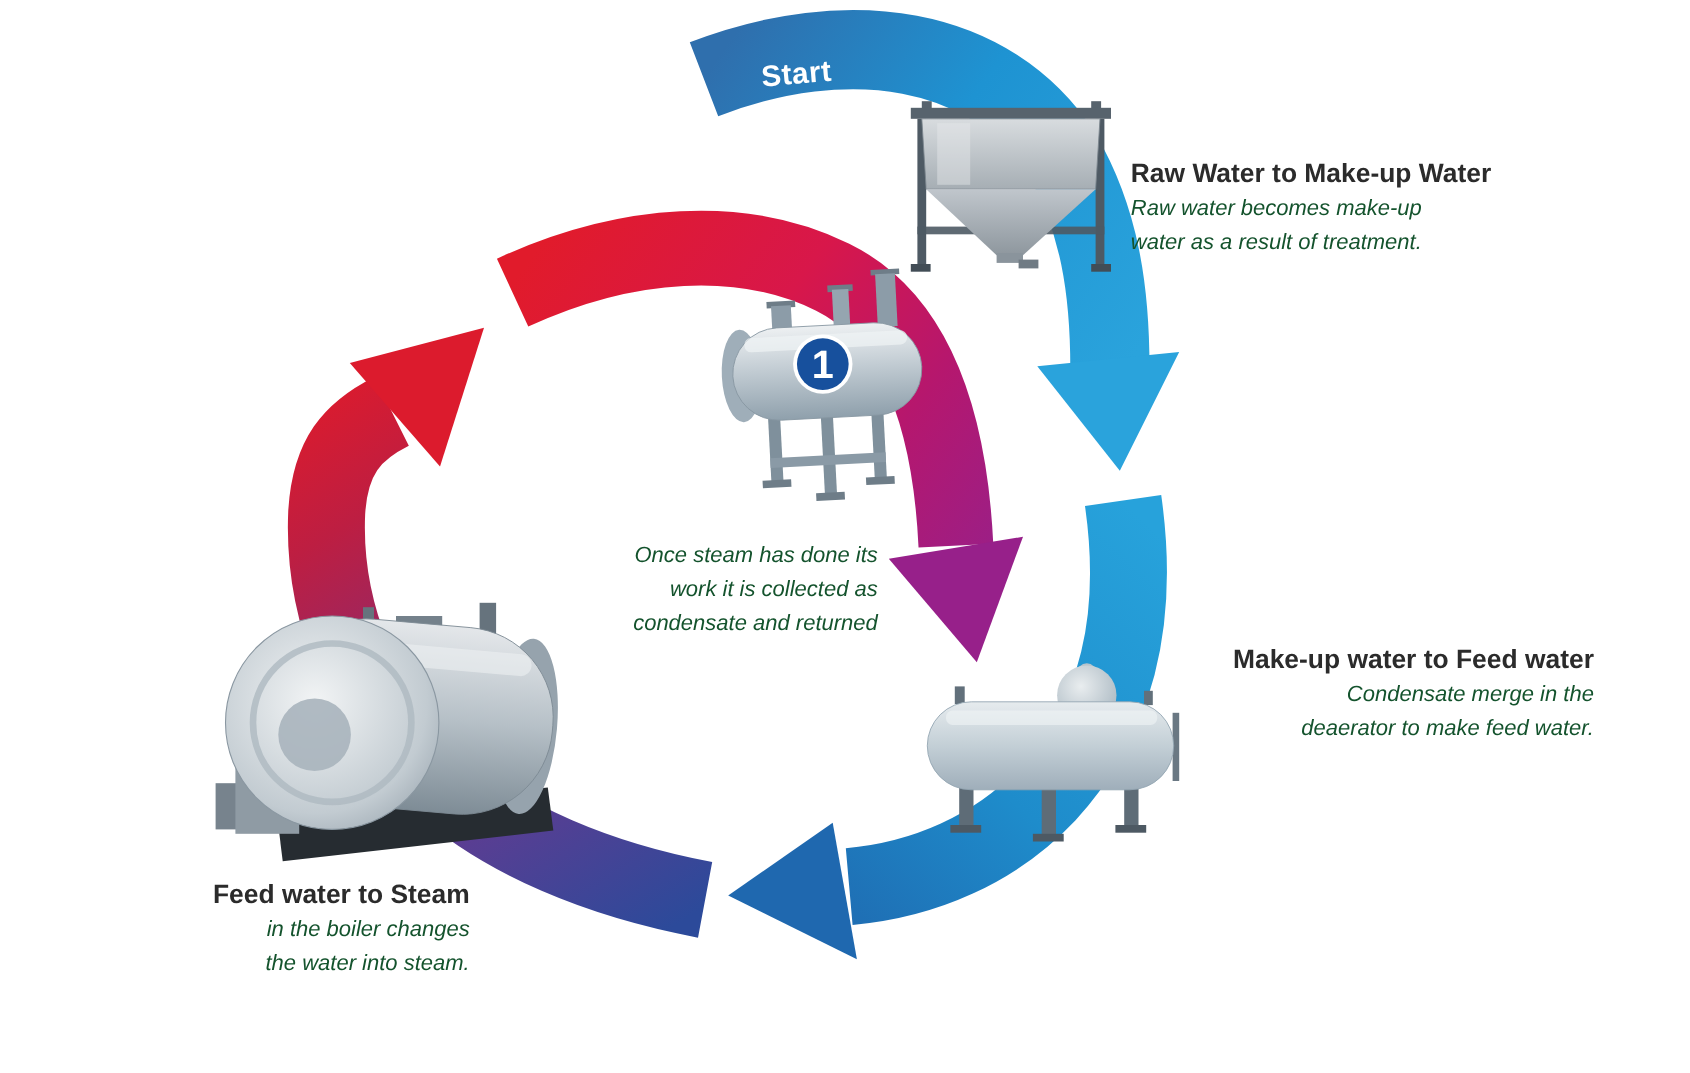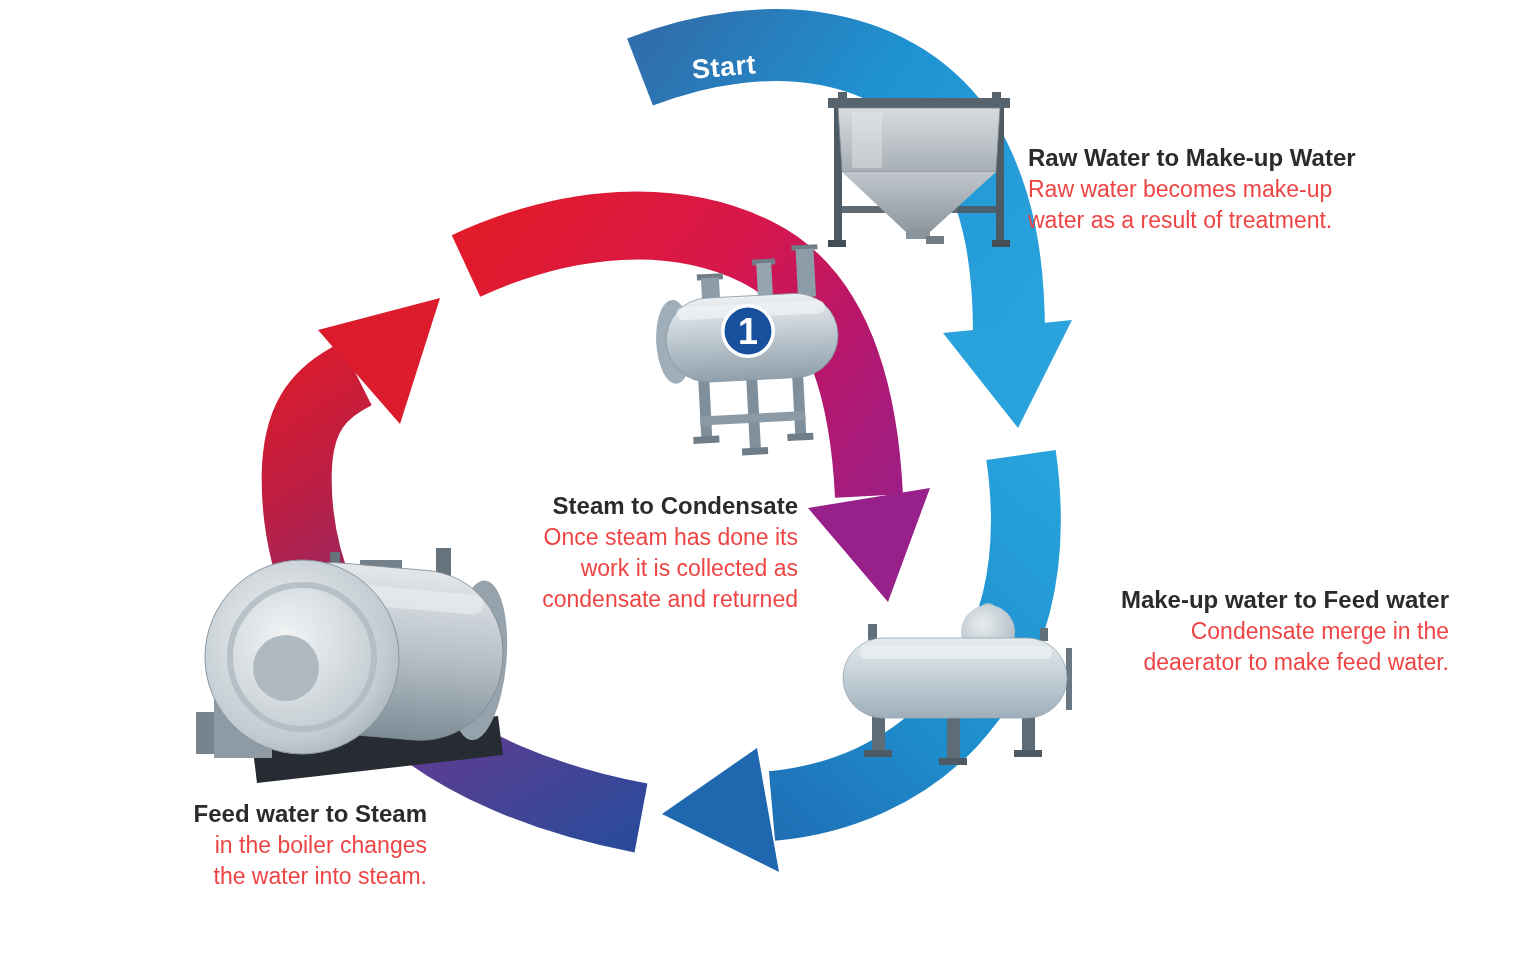--- a/index.html
+++ b/index.html
@@ -8,21 +8,21 @@
     overflow:hidden;font-family:"Liberation Sans",sans-serif;
   }
   .diagram-svg{position:absolute;left:0;top:0;z-index:1;}
   .start-label{
     position:absolute;left:692px;top:52px;z-index:3;
     color:#ffffff;font-size:27px;font-weight:700;letter-spacing:.5px;
     transform:rotate(-5deg);
   }
   .stage{position:absolute;z-index:2;}
   .stage .heading{margin:0;font-size:24px;font-weight:700;color:#2b2b2b;line-height:32px;}
-  .stage .line{font-size:23px;color:#ef4444;line-height:31px;}
+  .stage .line{font-size:20px;color:#14532d;line-height:31px;font-style:italic;}
   .align-right{text-align:right;}
   .align-left{text-align:left;}
   .stage-raw{left:1028px;top:100px;width:400px;margin-top:42px;}
   .stage-steam{right:738px;top:490px;width:400px;}
   .stage-makeup{right:87px;top:584px;width:440px;}
   .stage-feed{right:1109px;top:798px;width:380px;}
 </style>
 </head>
 <body>
 
@@ -184,21 +184,20 @@
 
   <div class="start-label">Start</div>
 
   <div class="stage stage-raw align-left">
     <div class="heading">Raw Water to Make-up Water</div>
     <div class="line">Raw water becomes make-up</div>
     <div class="line">water as a result of treatment.</div>
   </div>
 
   <div class="stage stage-steam align-right">
-    <div class="heading">Steam to Condensate</div>
     <div class="line">Once steam has done its</div>
     <div class="line">work it is collected as</div>
     <div class="line">condensate and returned</div>
   </div>
 
   <div class="stage stage-makeup align-right">
     <div class="heading">Make-up water to Feed water</div>
     <div class="line">Condensate merge in the</div>
     <div class="line">deaerator to make feed water.</div>
   </div>

